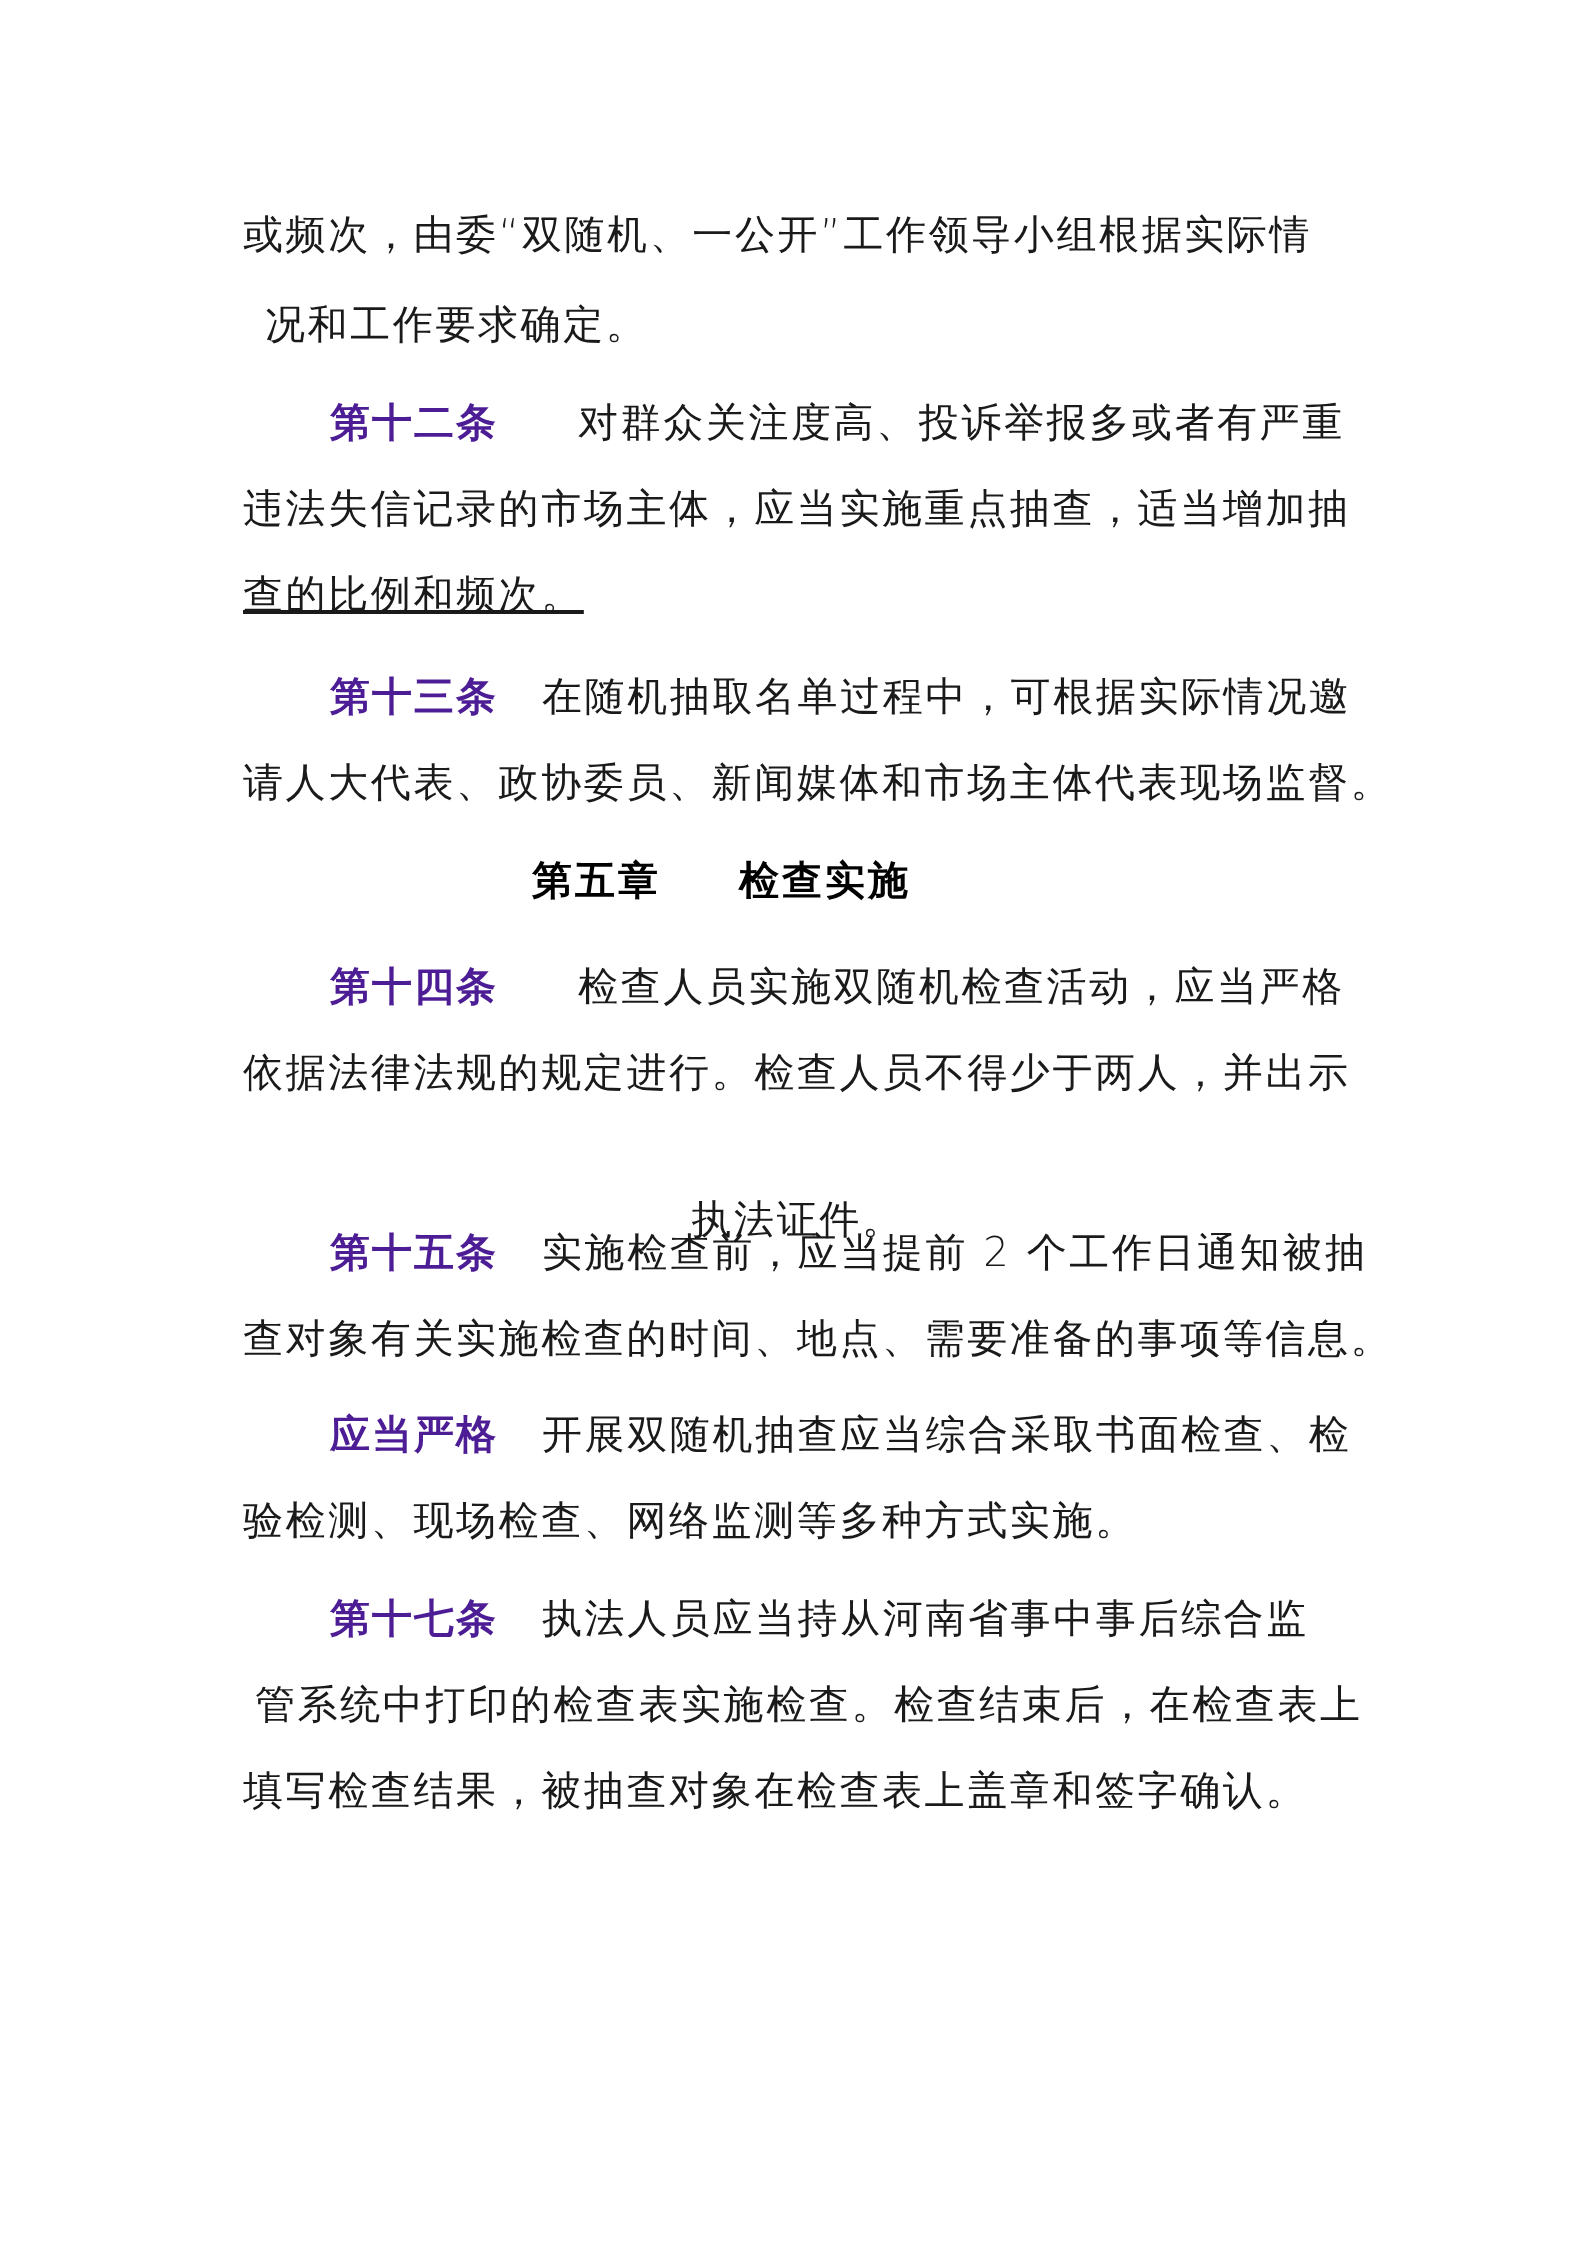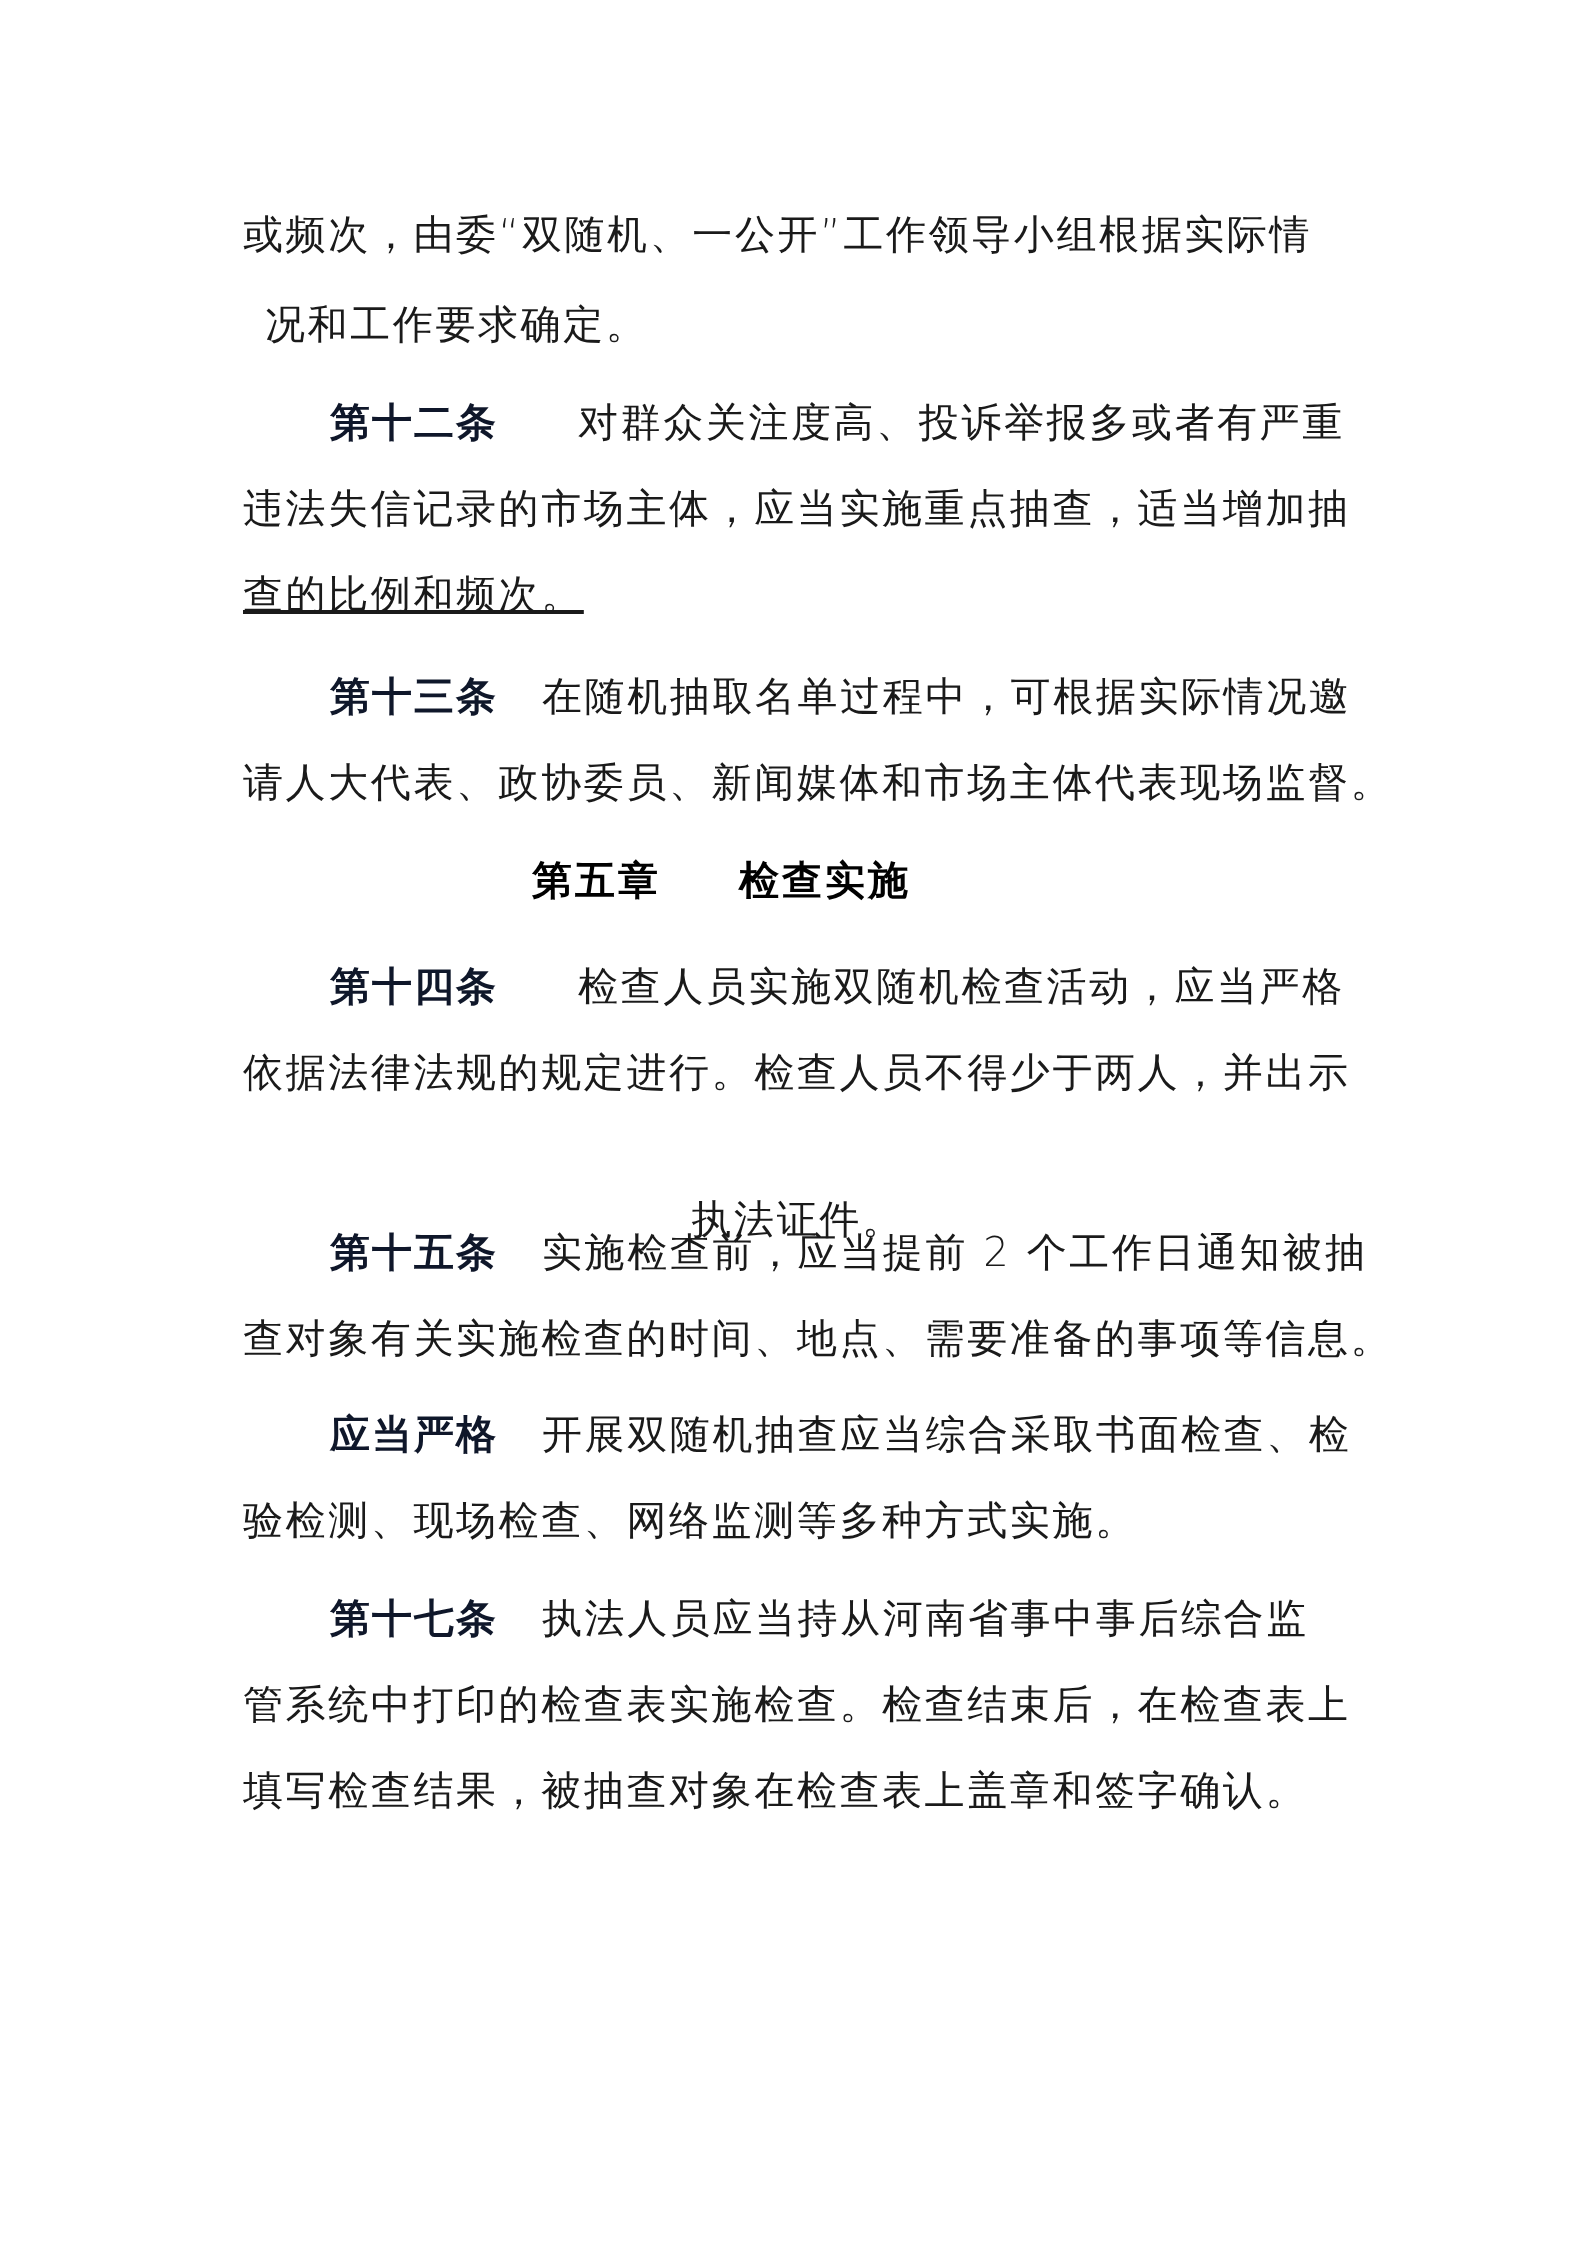--- a/index.html
+++ b/index.html
@@ -30,21 +30,21 @@
       font-size: 40px;
       line-height: 48px;
       white-space: nowrap;
       letter-spacing: 2.6px;
       font-weight: 300;
       color: #1a1a1a;
     }
     .line.indent { left: 330px; }
     .art-title {
       font-weight: 700;
-      color: #0f172a;
+      color: #4c1d95;
       letter-spacing: 2px;
     }
     .gap-wide { display: inline-block; width: 80px; }
     .gap-narrow { display: inline-block; width: 44px; }
     .chapter {
       position: absolute;
       top: 856px;
       left: 0;
       width: 1443px;
       text-align: center;
@@ -91,16 +91,16 @@
   <div class="line" style="top:1314px;">查对象有关实施检查的时间、地点、需要准备的事项等信息。</div>
 
   <div class="line indent" style="top:1410px;">
     <span class="art-title">应当严格</span><span class="gap-narrow"></span><span>开展双随机抽查应当综合采取书面检查、检</span>
   </div>
   <div class="line" style="top:1496px;">验检测、现场检查、网络监测等多种方式实施。</div>
 
   <div class="line indent" style="top:1594px;">
     <span class="art-title">第十七条</span><span class="gap-narrow"></span><span>执法人员应当持从河南省事中事后综合监</span>
   </div>
-  <div class="line" style="top:1680px;">管系统中打印的检查表实施检查。检查结束后，在检查表上</div>
+  <div class="line" style="top:1680px;margin-left:12px;">管系统中打印的检查表实施检查。检查结束后，在检查表上</div>
   <div class="line" style="top:1766px;">填写检查结果，被抽查对象在检查表上盖章和签字确认。</div>
 
 </div>
 
 </body></html>

